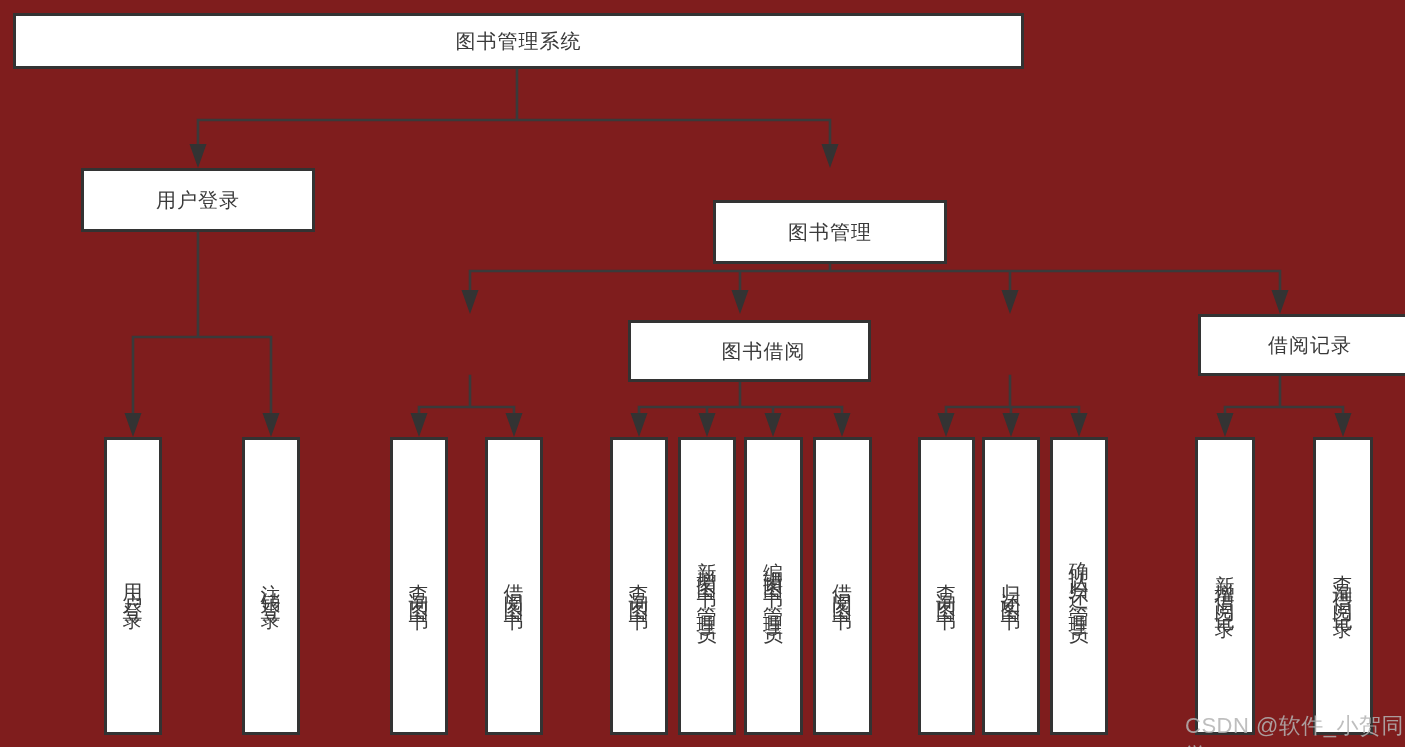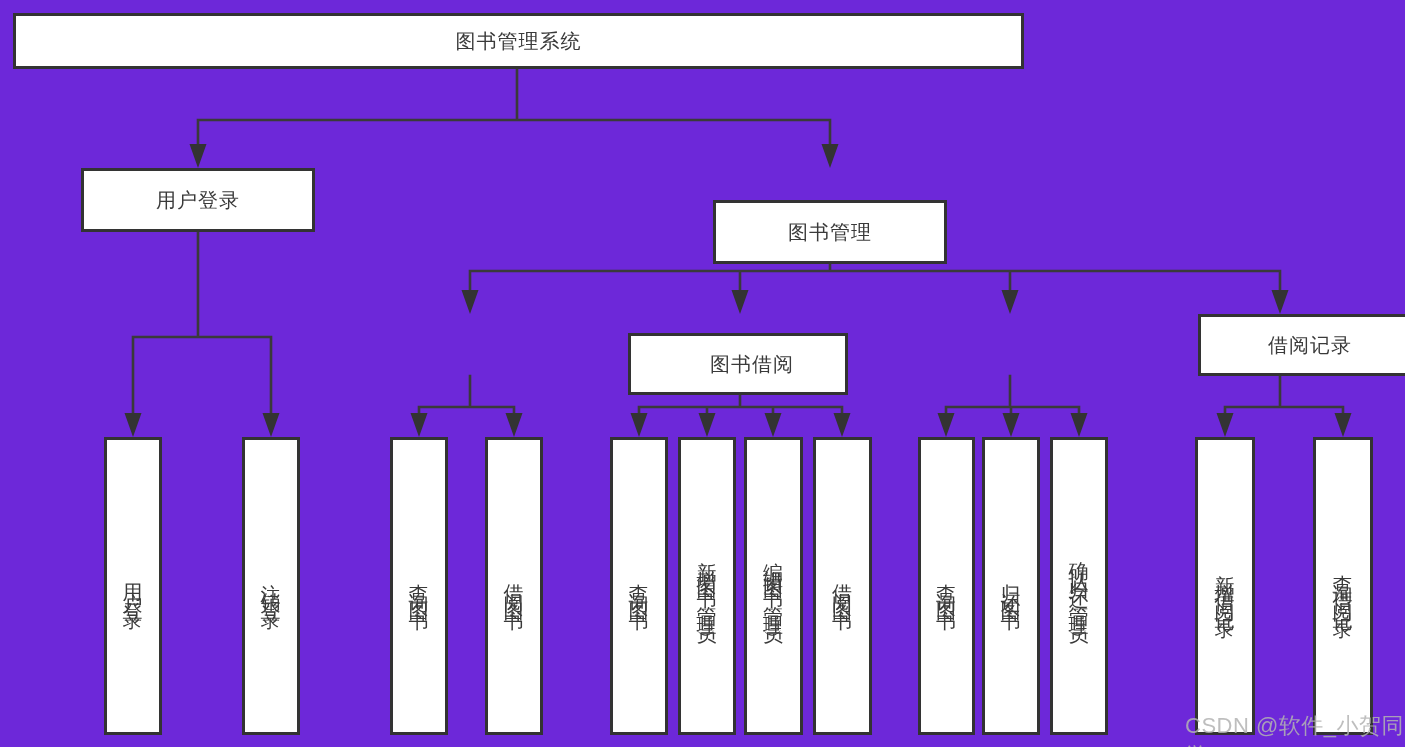--- a/index.html
+++ b/index.html
@@ -1,19 +1,19 @@
 <!DOCTYPE html>
 <html><head>
 <meta charset="utf-8">
 <style>
   html, body { margin:0; padding:0; background:#ffffff; }
   .canvas {
     position:relative;
     width:1405px; height:747px;
-    background:#6d28d9;
+    background:#7f1d1d;
     font-family:"Liberation Sans","DejaVu Sans",sans-serif;
     color:#3a3a3a;
     overflow:hidden;
   }
   svg.connectors { position:absolute; left:0; top:0; z-index:1; }
   svg.connectors path.ln { fill:none; stroke:#3a3a3a; stroke-width:2.6; stroke-linecap:square; }
   svg.connectors path.ar { fill:#333333; stroke:none; }
   .box {
     position:absolute;
     box-sizing:border-box;
@@ -71,21 +71,21 @@
       M937.5 413 H954.5 L946 437 Z  M1002.5 413 H1019.5 L1011 437 Z
       M1070.5 413 H1087.5 L1079 437 Z
       M1216.5 413 H1233.5 L1225 437 Z  M1334.5 413 H1351.5 L1343 437 Z"></path>
   </svg>
 
   <div class="box" style="left:13px; top:13px; width:1011px; height:56px;">图书管理系统</div>
 
   <div class="box" style="left:81px; top:168px; width:234px; height:64px;">用户登录</div>
   <div class="box" style="left:713px; top:168px; width:234px; height:64px;margin-top:32px;">图书管理</div>
 
-  <div class="box" style="left:628px; top:333px; width:220px; height:62px;padding-left:28px;">图书借阅</div>
+  <div class="box" style="left:628px; top:320px; width:243px; height:62px;padding-left:28px;">图书借阅</div>
   <div class="box" style="left:1198px; top:314px; width:224px; height:62px;">借阅记录</div>
 
   <div class="box vbox" style="left:104px; top:437px; width:58px; height:298px;">用户登录</div>
   <div class="box vbox" style="left:242px; top:437px; width:58px; height:298px;">注销登录</div>
 
   <div class="box vbox" style="left:390px; top:437px; width:58px; height:298px;">查询图书</div>
   <div class="box vbox" style="left:485px; top:437px; width:58px; height:298px;">借阅图书</div>
 
   <div class="box vbox" style="left:610px; top:437px; width:58px; height:298px;">查询图书</div>
   <div class="box vbox" style="left:678px; top:437px; width:58px; height:298px;">新增图书（管理员）</div>

